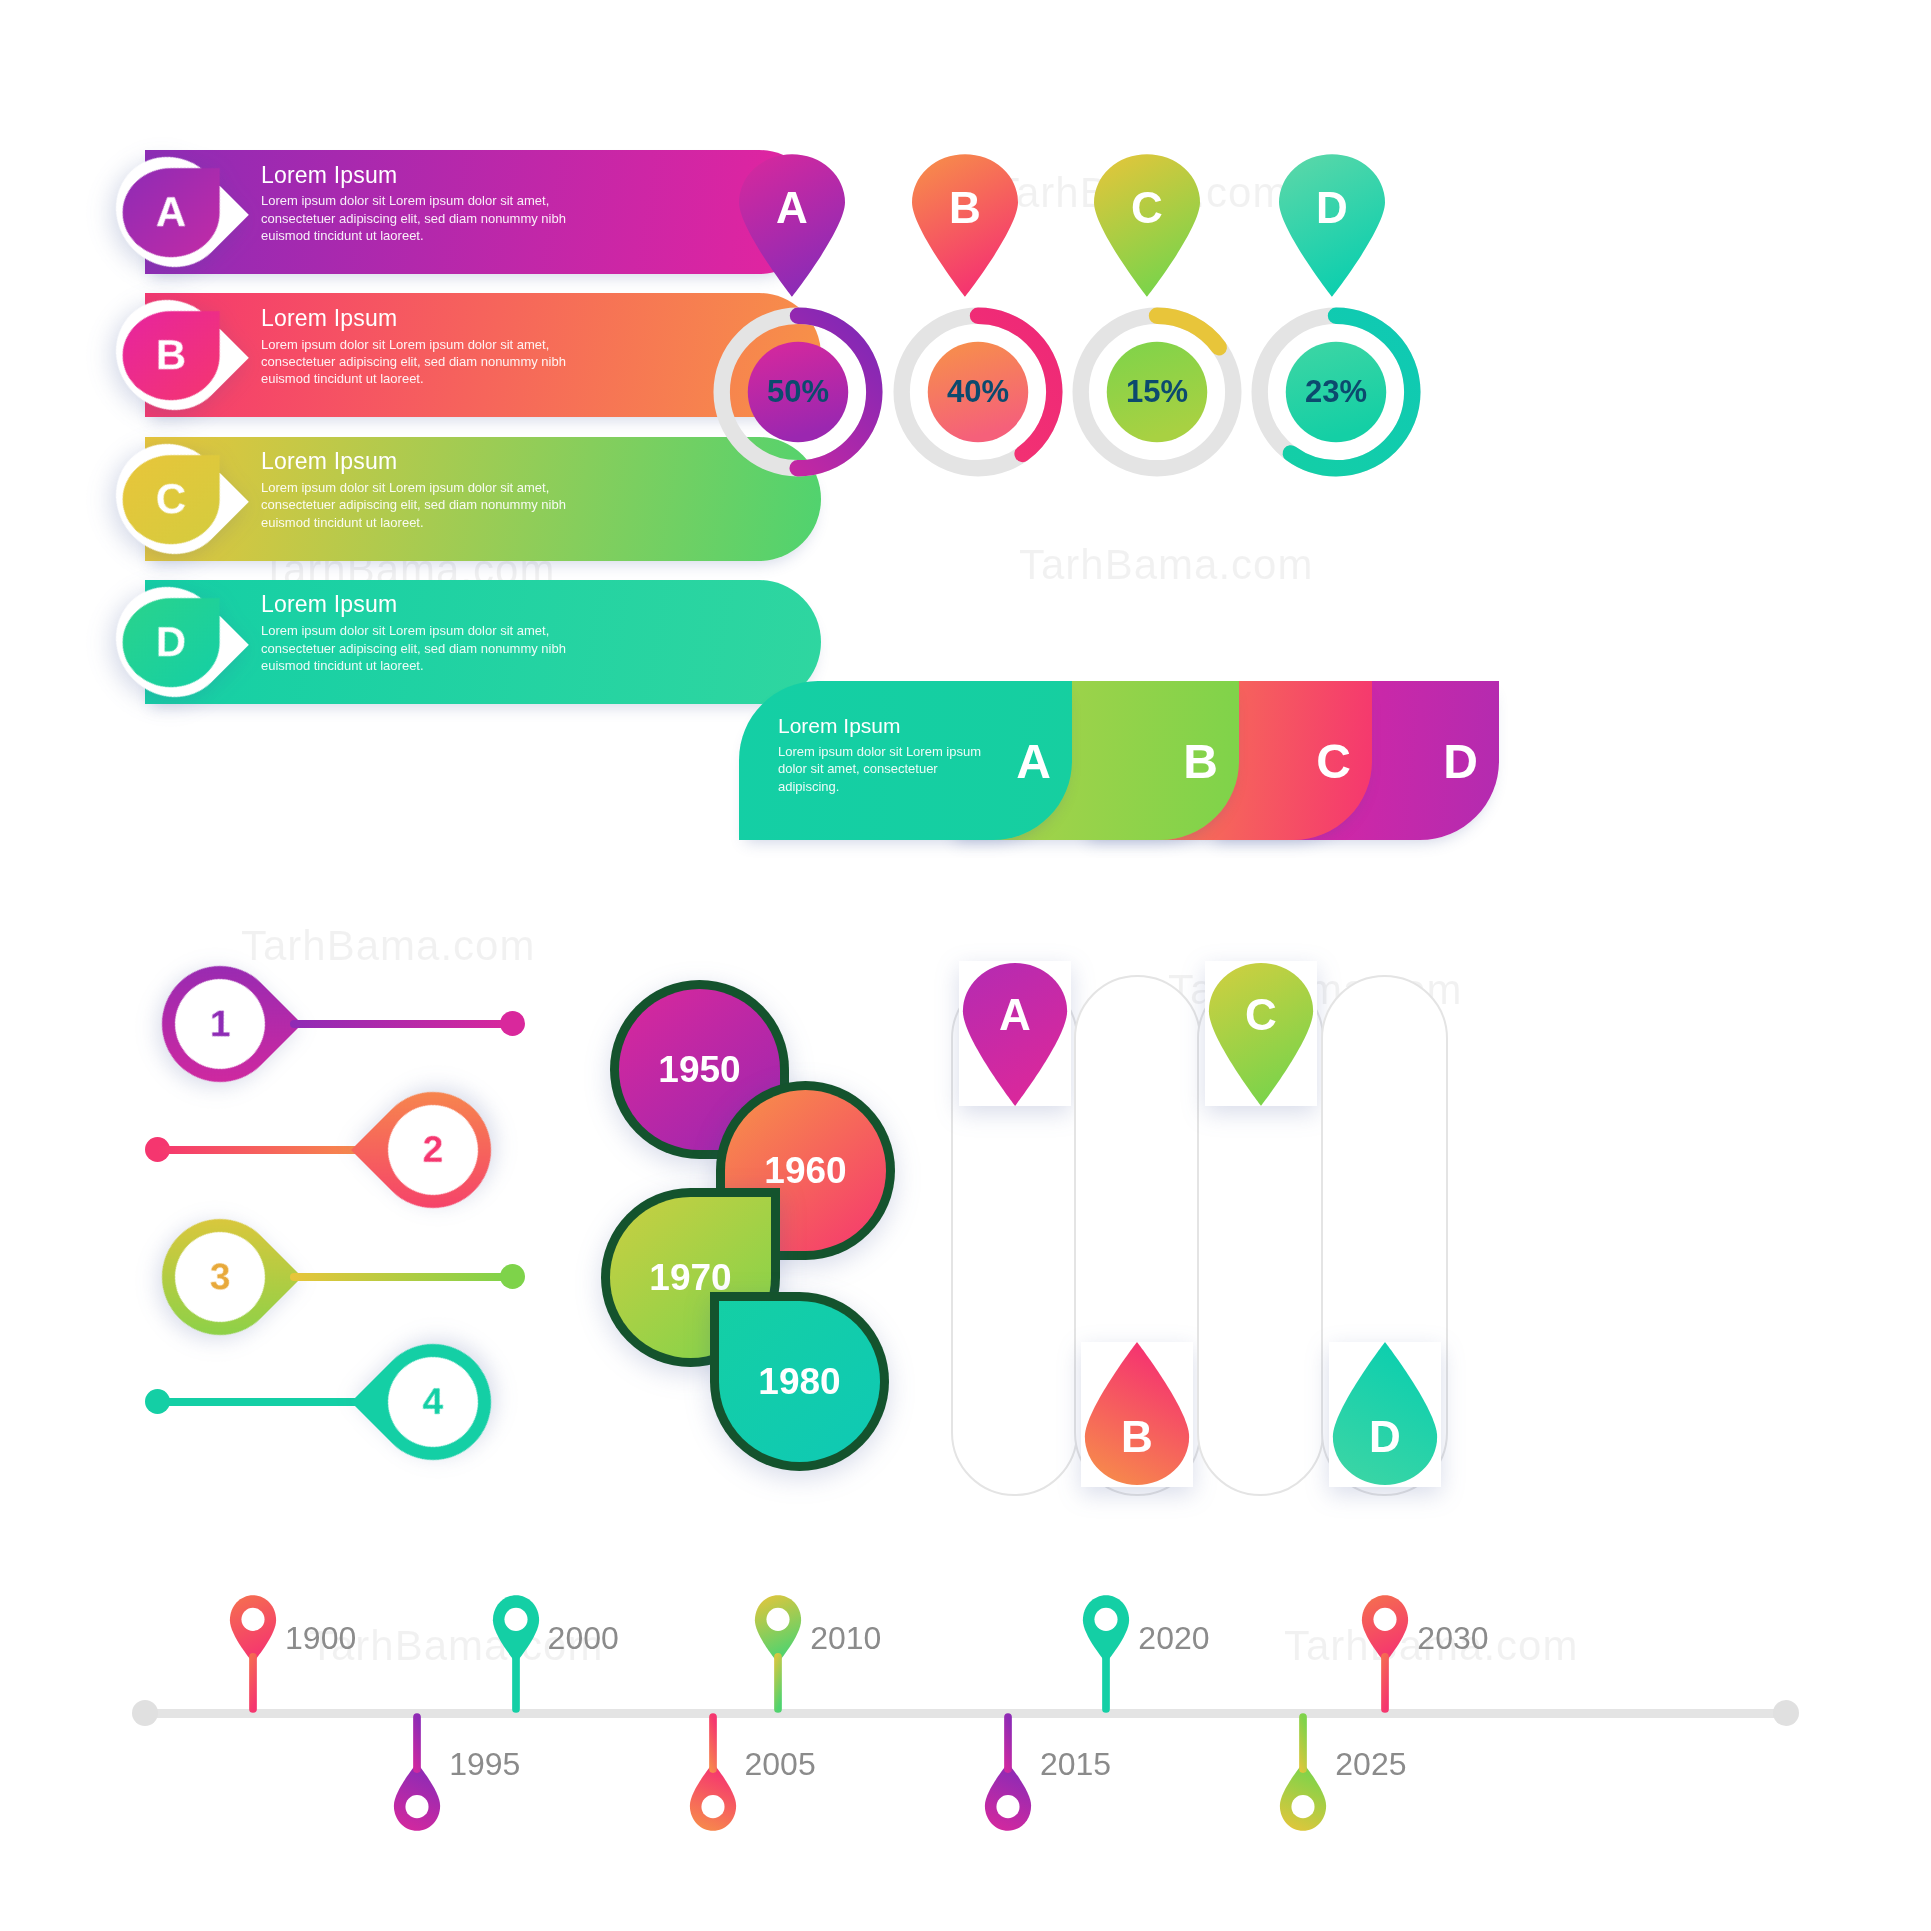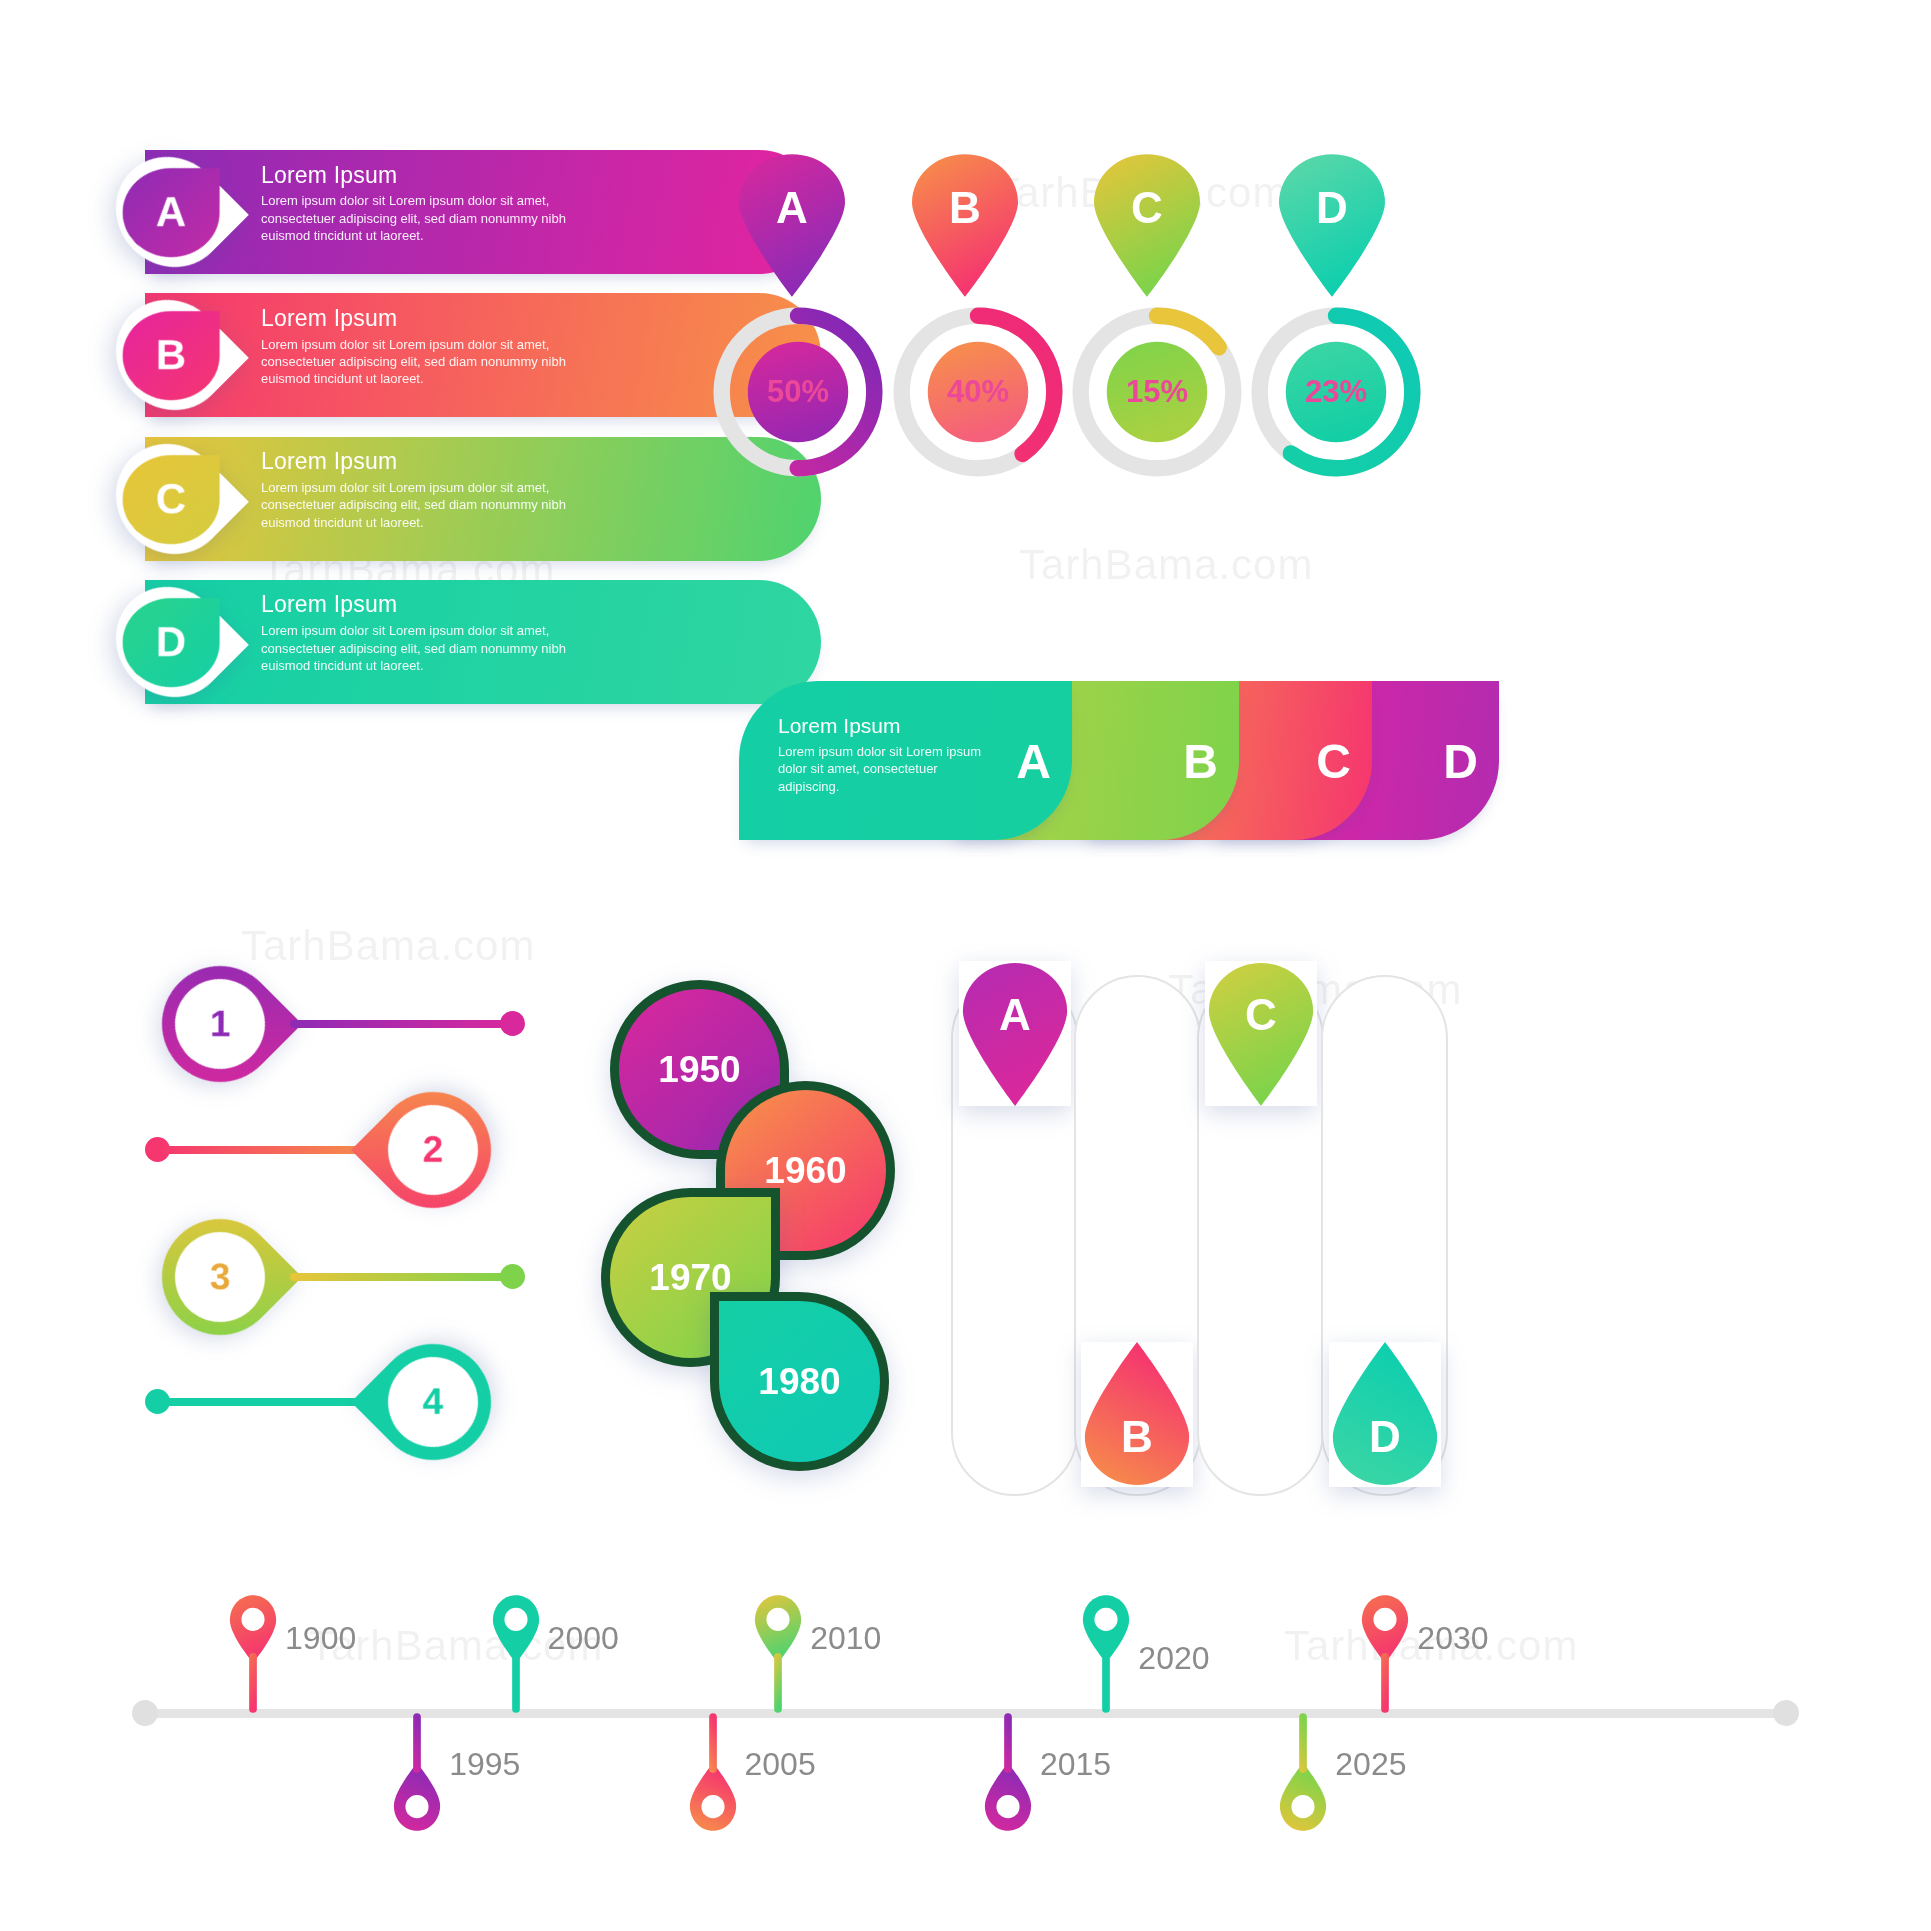--- a/index.html
+++ b/index.html
@@ -78,21 +78,21 @@
     text-align: center;
     color: #fff; font-size: 44px; font-weight: 700;
   }
 
   
   .gauge { position: absolute; width: 170px; height: 170px; }
   .gauge .core {
     position: absolute; inset: 29px;
     border-radius: 50%;
     display: flex; align-items: center; justify-content: center;
-    color: #ec4899; font-size: 31px; font-weight: 700;
+    color: #0c4a6e; font-size: 31px; font-weight: 700;
   }
   .gauge svg { position: absolute; inset: 0; }
 
   
   #leafstrip { position: absolute; left: 739px; top: 681px; width: 695px; height: 159px; }
   .bigleaf {
     position: absolute; top: 0; height: 159px;
     border-radius: 79px 0 79px 0;
     box-shadow: 0 8.7px 15.4px -6.8px rgba(60,80,150,0.25);
   }
@@ -551,21 +551,21 @@
             <linearGradient id="tp6" x1="0" y1="0" x2="0.3" y2="1">
          <stop offset="0%" stop-color="#14cfa5"></stop>
               <stop offset="100%" stop-color="#14cfa5"></stop>
        </linearGradient>
           </defs>
        <path d="M27,122 L27,60 M27,4 A23,23 0 1 1 27,4" stroke="url(#tp6)" stroke-width="9" fill="none"></path>
             <path d="M27,0 C40,0 51,11 51,26 C51,42 27,70 27,70 C27,70 3,42 3,26 C3,11 14,0 27,0 Z" fill="url(#tp6)"></path>
             <circle cx="27" cy="25" r="12" fill="#fff"></circle>
             <rect x="23" y="60" width="8" height="62" rx="4" fill="url(#tp6)"></rect>
      </svg></div>
-      <div class="tl-label" style="left:calc(57% + 58px); top:-89px;margin-top:20px;">2020</div>
+      <div class="tl-label" style="left:calc(57% + 58px); top:-89px;">2020</div>
       <div class="tlpin" style="left:69%; top:3.9px; height:118px;"><svg viewBox="0 0 54 122" width="52" height="118">
        <defs>
             <linearGradient id="tp7" x1="0" y1="1" x2="0.3" y2="0">
          <stop offset="0%" stop-color="#e8c53a"></stop>
               <stop offset="100%" stop-color="#7ed34a"></stop>
        </linearGradient>
           </defs>
        <path d="M27,122 C40,122 51,111 51,96 C51,80 27,52 27,52 C27,52 3,80 3,96 C3,111 14,122 27,122 Z" fill="url(#tp7)"></path>
             <circle cx="27" cy="97" r="12" fill="#fff"></circle>
             <rect x="23" y="0" width="8" height="62" rx="4" fill="url(#tp7)"></rect>

